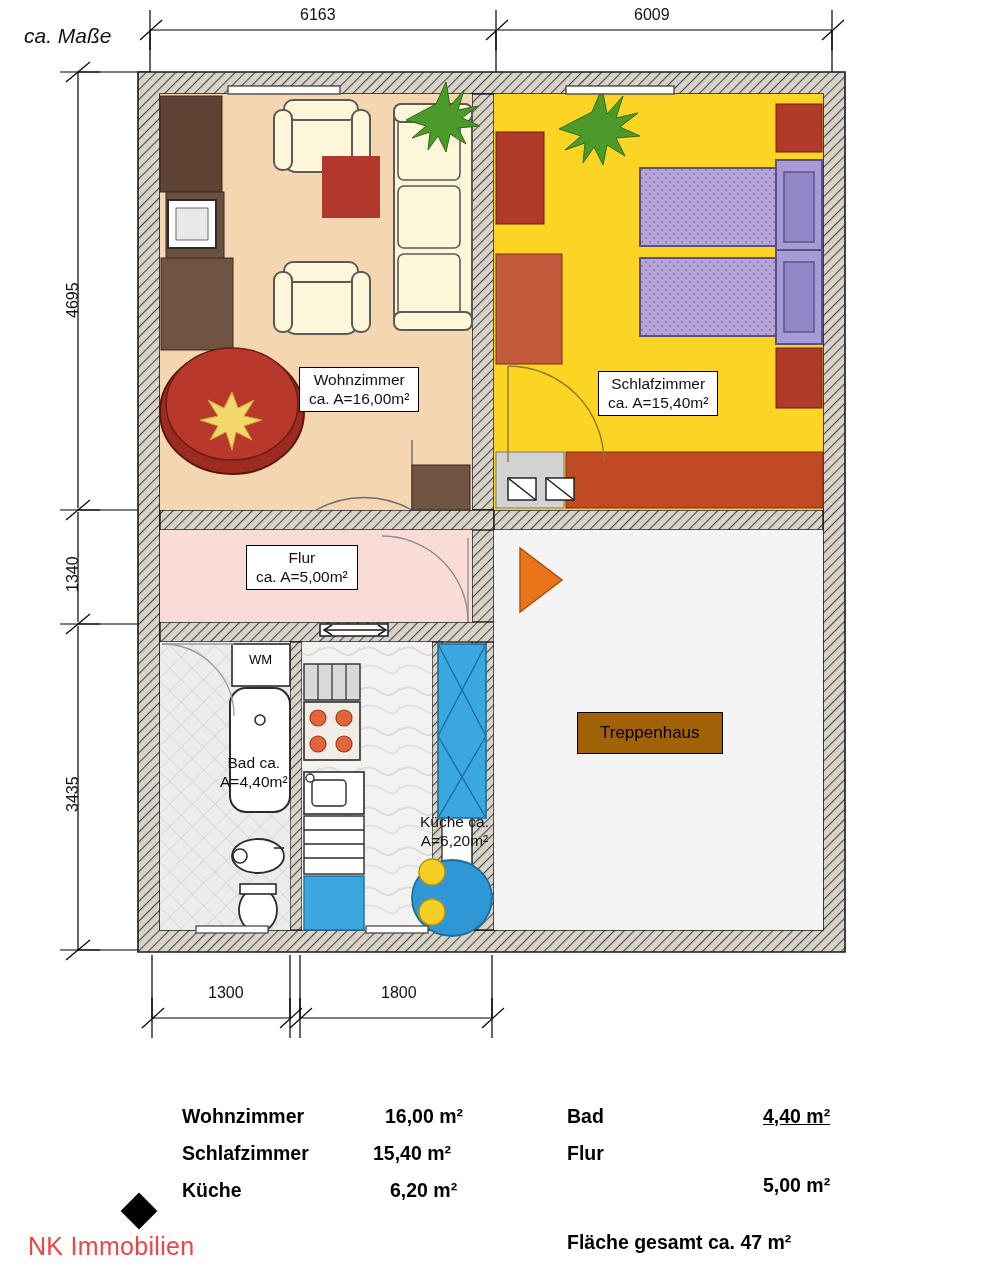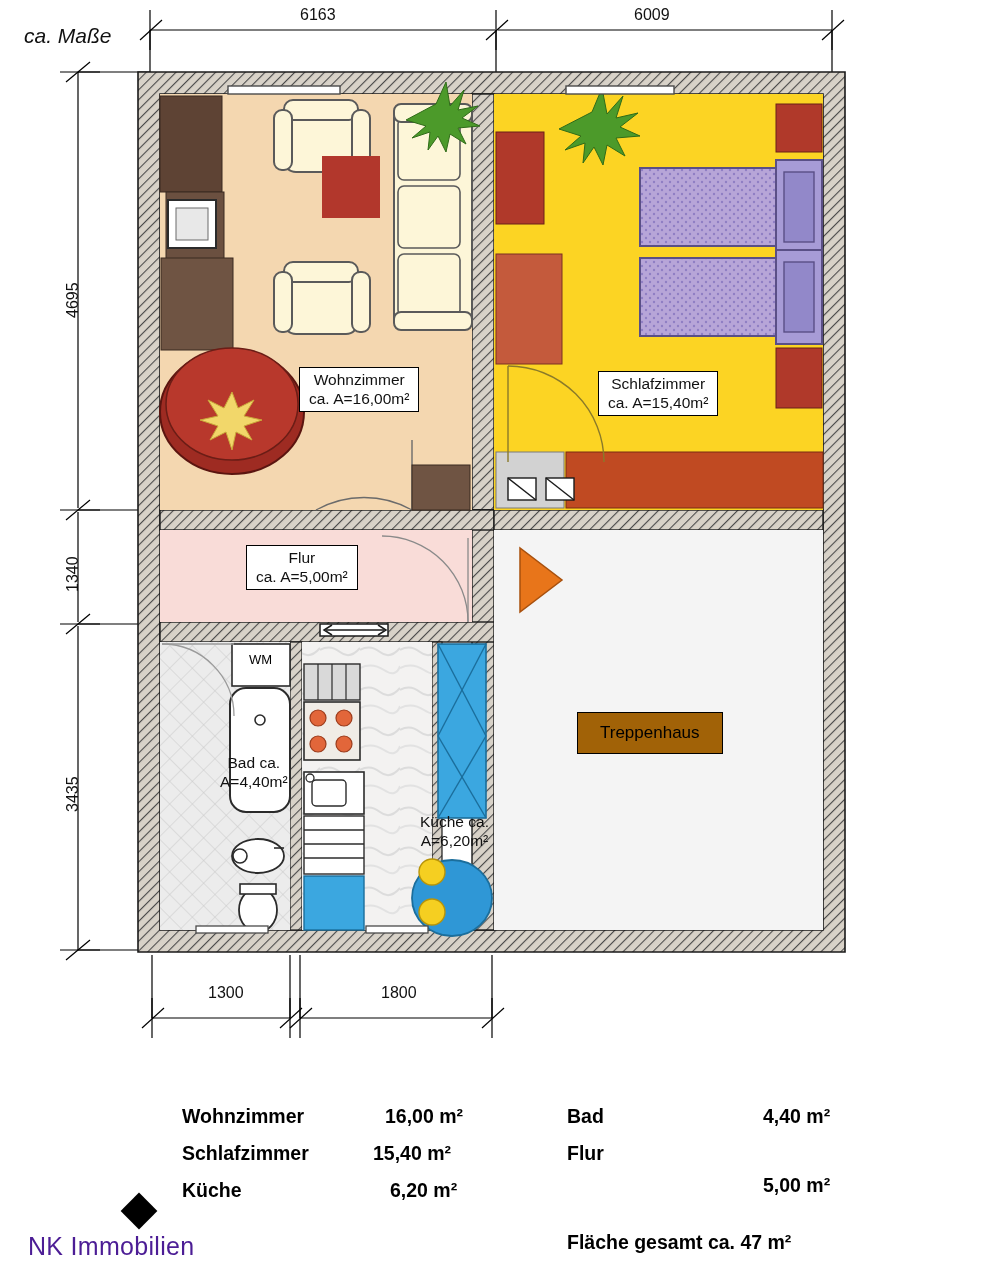--- a/index.html
+++ b/index.html
@@ -75,21 +75,21 @@
   .legend-row {
     position: absolute;
     font-size: 19.5px;
     font-weight: bold;
     white-space: nowrap;
   }
   .brand {
     position: absolute;
     left: 28px; top: 1232px;
     font-size: 25px;
-    color: #4c1d95;
+    color: #ef4444;
     letter-spacing: 0.3px;
   }
   .brand-diamond {
     position: absolute;
     left: 126px; top: 1198px;
     width: 26px; height: 26px;
     background: #000;
     transform: rotate(45deg);
   }
 </style>
@@ -422,21 +422,21 @@
     <div class="legend-row" style="left:182px; top:15px;">Wohnzimmer</div>
     <div class="legend-row" style="left:373px; top:15px;margin-left:12px;">16,00 m²</div>
 
     <div class="legend-row" style="left:182px; top:52px;">Schlafzimmer</div>
     <div class="legend-row" style="left:373px; top:52px;">15,40 m²</div>
 
     <div class="legend-row" style="left:182px; top:89px;">Küche</div>
     <div class="legend-row" style="left:390px; top:89px;">6,20 m²</div>
 
     <div class="legend-row" style="left:567px; top:15px;text-align:center;">Bad</div>
-    <div class="legend-row" style="left:763px; top:15px;">4,40 m²</div>
+    <div class="legend-row" style="left:763px; top:15px;text-decoration:underline;">4,40 m²</div>
 
     <div class="legend-row" style="left:567px; top:52px;">Flur</div>
     <div class="legend-row" style="left:763px; top:52px;margin-top:32px;">5,00 m²</div>
 
     <div class="legend-row" style="left:567px; top:141px;">Fläche gesamt ca. 47 m²</div>
   </div>
 
   <div class="brand-diamond"></div>
   <div class="brand">NK Immobilien</div>
 

